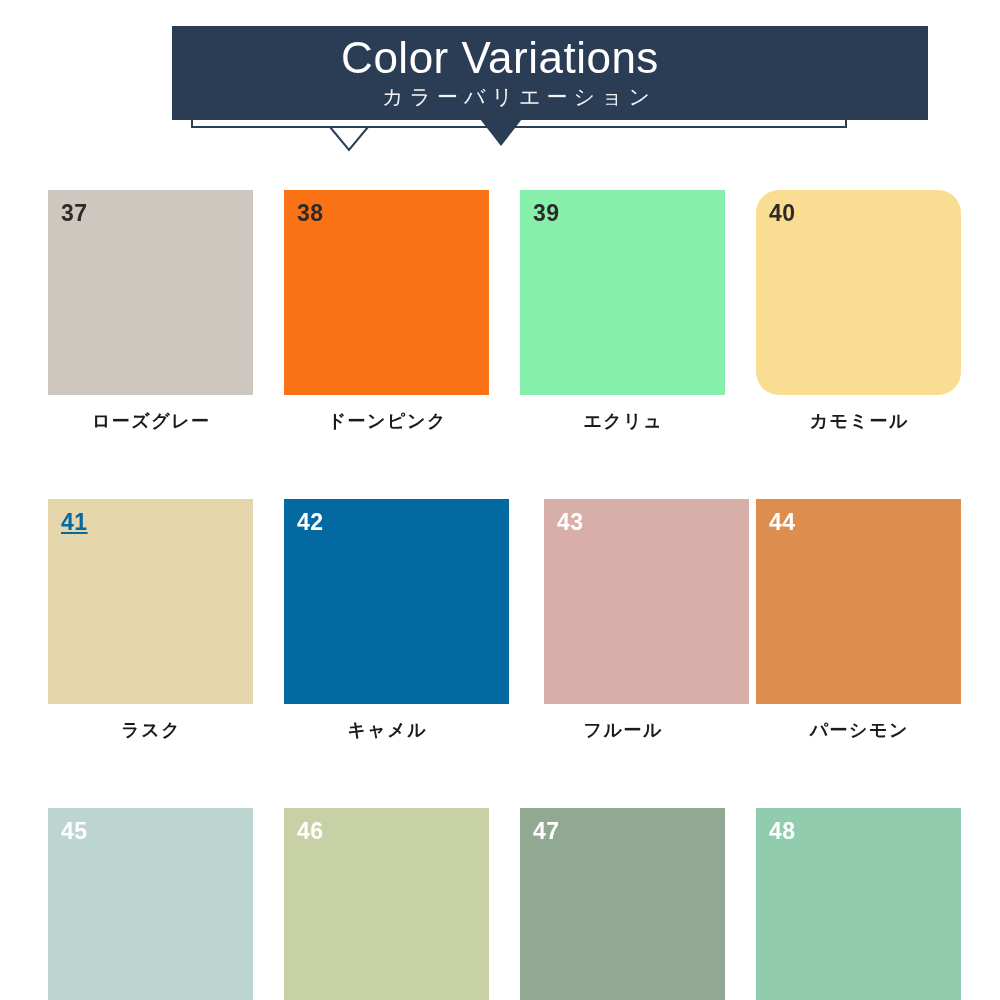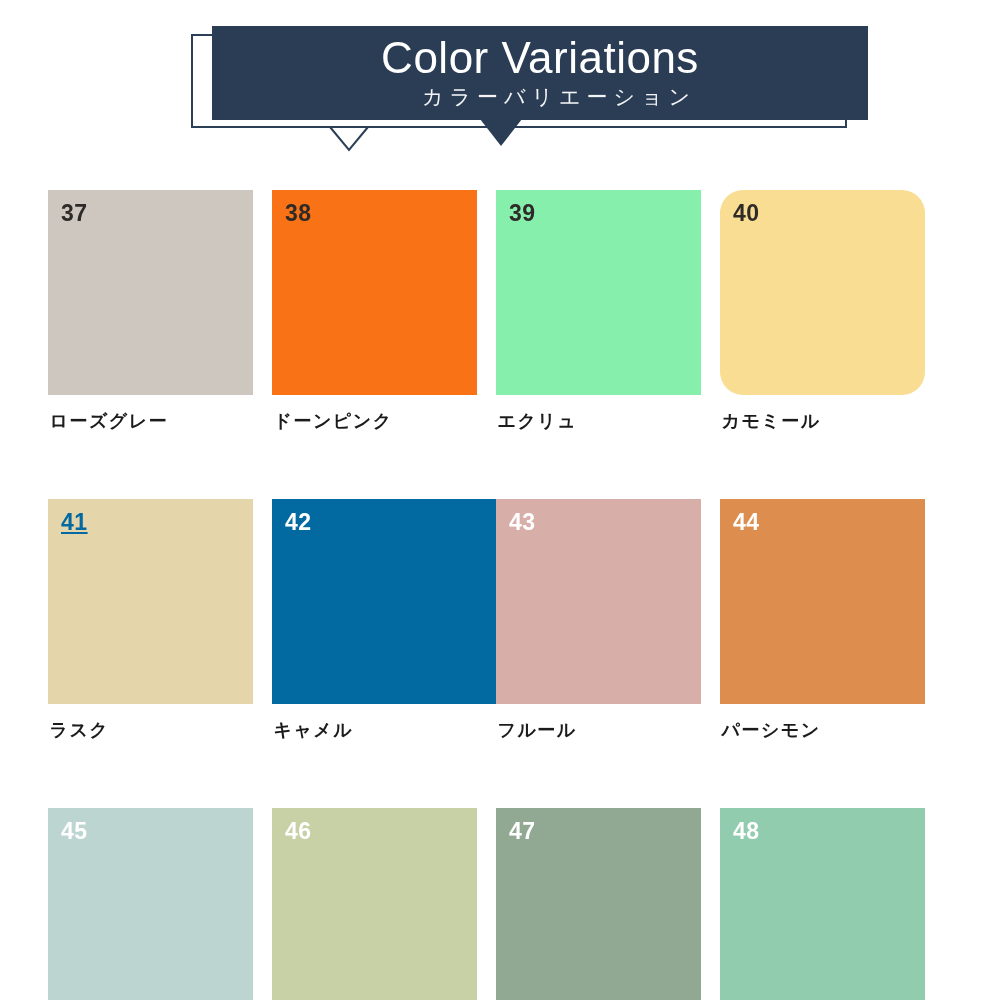--- a/index.html
+++ b/index.html
@@ -39,25 +39,24 @@
     top: 126px;
     width: 40px;
     height: 26px;
   }
   .banner-outline-notch svg { display: block; }
 
   .banner-plate {
     position: absolute;
     left: 172px;
     top: 26px;
-    width: 656px;
+    width: 756px;
     height: 94px;
     background: #2a3d55;
     box-sizing: border-box;
-    margin-left: 40px;
   }
   .banner-pointer {
     position: absolute;
     left: 480px;
     top: 119px;
     width: 42px;
     height: 27px;
     overflow: visible;
   }
   .banner-pointer svg { display: block; }
@@ -92,21 +91,21 @@
 
   
   .grid {
     position: absolute;
     left: 48px;
     top: 190px;
     width: 904px;
   }
   .row {
     display: flex;
-    gap: 19px;
+    gap: 31px;
     margin-bottom: 66px;
   }
   .row:last-child { margin-bottom: 0; }
 
   .cell {
     width: 205px;
   }
   .chip {
     position: relative;
     width: 205px;
@@ -116,20 +115,21 @@
     position: absolute;
     left: 13px;
     top: 9px;
     font-size: 23px;
     font-weight: 700;
     line-height: 28px;
     letter-spacing: 0.5px;
   }
   .chip-label {
     margin-top: 14px;
+    text-align: center;
     font-size: 18px;
     font-weight: 700;
     color: #1b1b1b;
     letter-spacing: 1.5px;
     text-indent: 1.5px;
     line-height: 24px;
     white-space: nowrap;
   }
 </style>
 </head>
@@ -192,21 +192,21 @@
       </div>
       <div class="chip-label">ラスク</div>
     </div>
     <div class="cell">
       <div class="chip" style="background: #0369a1; padding-left: 20px;">
         <span class="chip-number" style="color: rgb(255, 255, 255);">42</span>
       </div>
       <div class="chip-label">キャメル</div>
     </div>
     <div class="cell">
-      <div class="chip" style="background: rgb(216, 175, 168);">
+      <div class="chip" style="background: rgb(216, 175, 168); margin-left: 24px;">
         <span class="chip-number" style="color: rgb(255, 255, 255);">43</span>
       </div>
       <div class="chip-label">フルール</div>
     </div>
     <div class="cell">
       <div class="chip" style="background: rgb(221, 142, 78);">
         <span class="chip-number" style="color: rgb(255, 255, 255);">44</span>
       </div>
       <div class="chip-label">パーシモン</div>
     </div>

